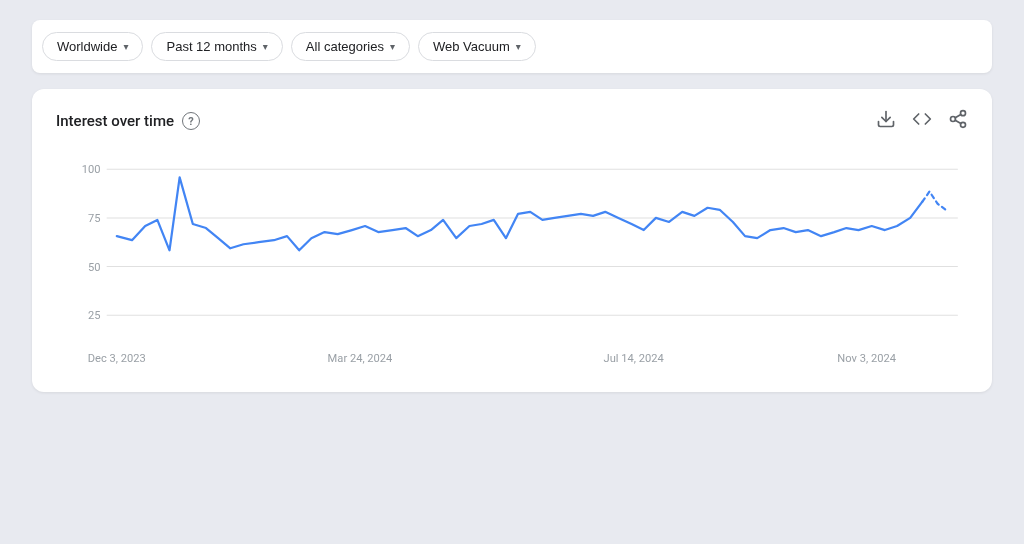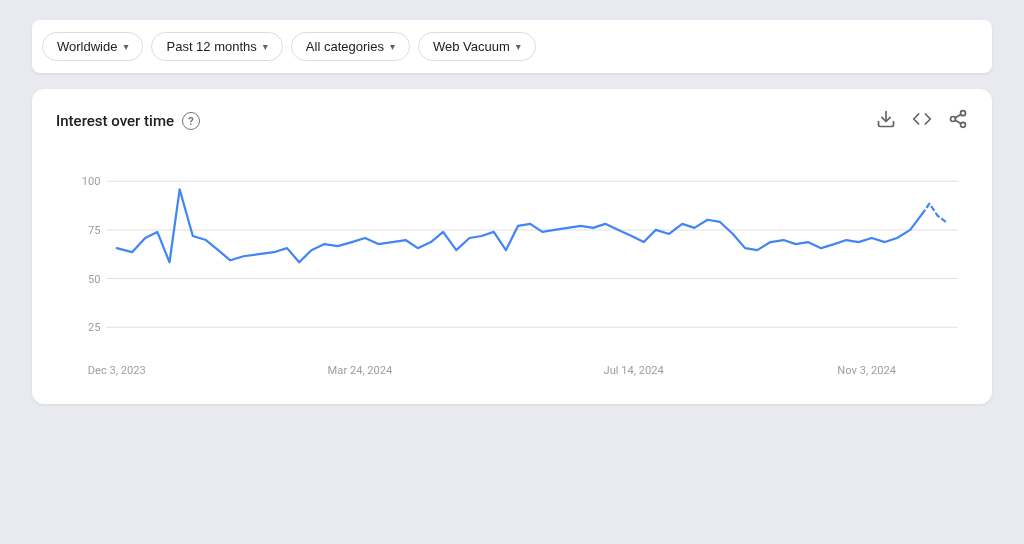--- a/index.html
+++ b/index.html
@@ -106,21 +106,21 @@
     .chart-card {
       background: #fff;
       border-radius: 12px;
       padding: 20px 24px 16px;
       box-shadow: 0 1px 3px rgba(0,0,0,0.08);
     }
     .chart-header {
       display: flex;
       justify-content: space-between;
       align-items: center;
-      margin-bottom: 28px;
+      margin-bottom: 16px;
     }
     .chart-title-row {
       display: flex;
       align-items: center;
       gap: 8px;
     }
     .chart-title {
       font-size: 15px;
       color: #202124;
       font-weight: 500;

